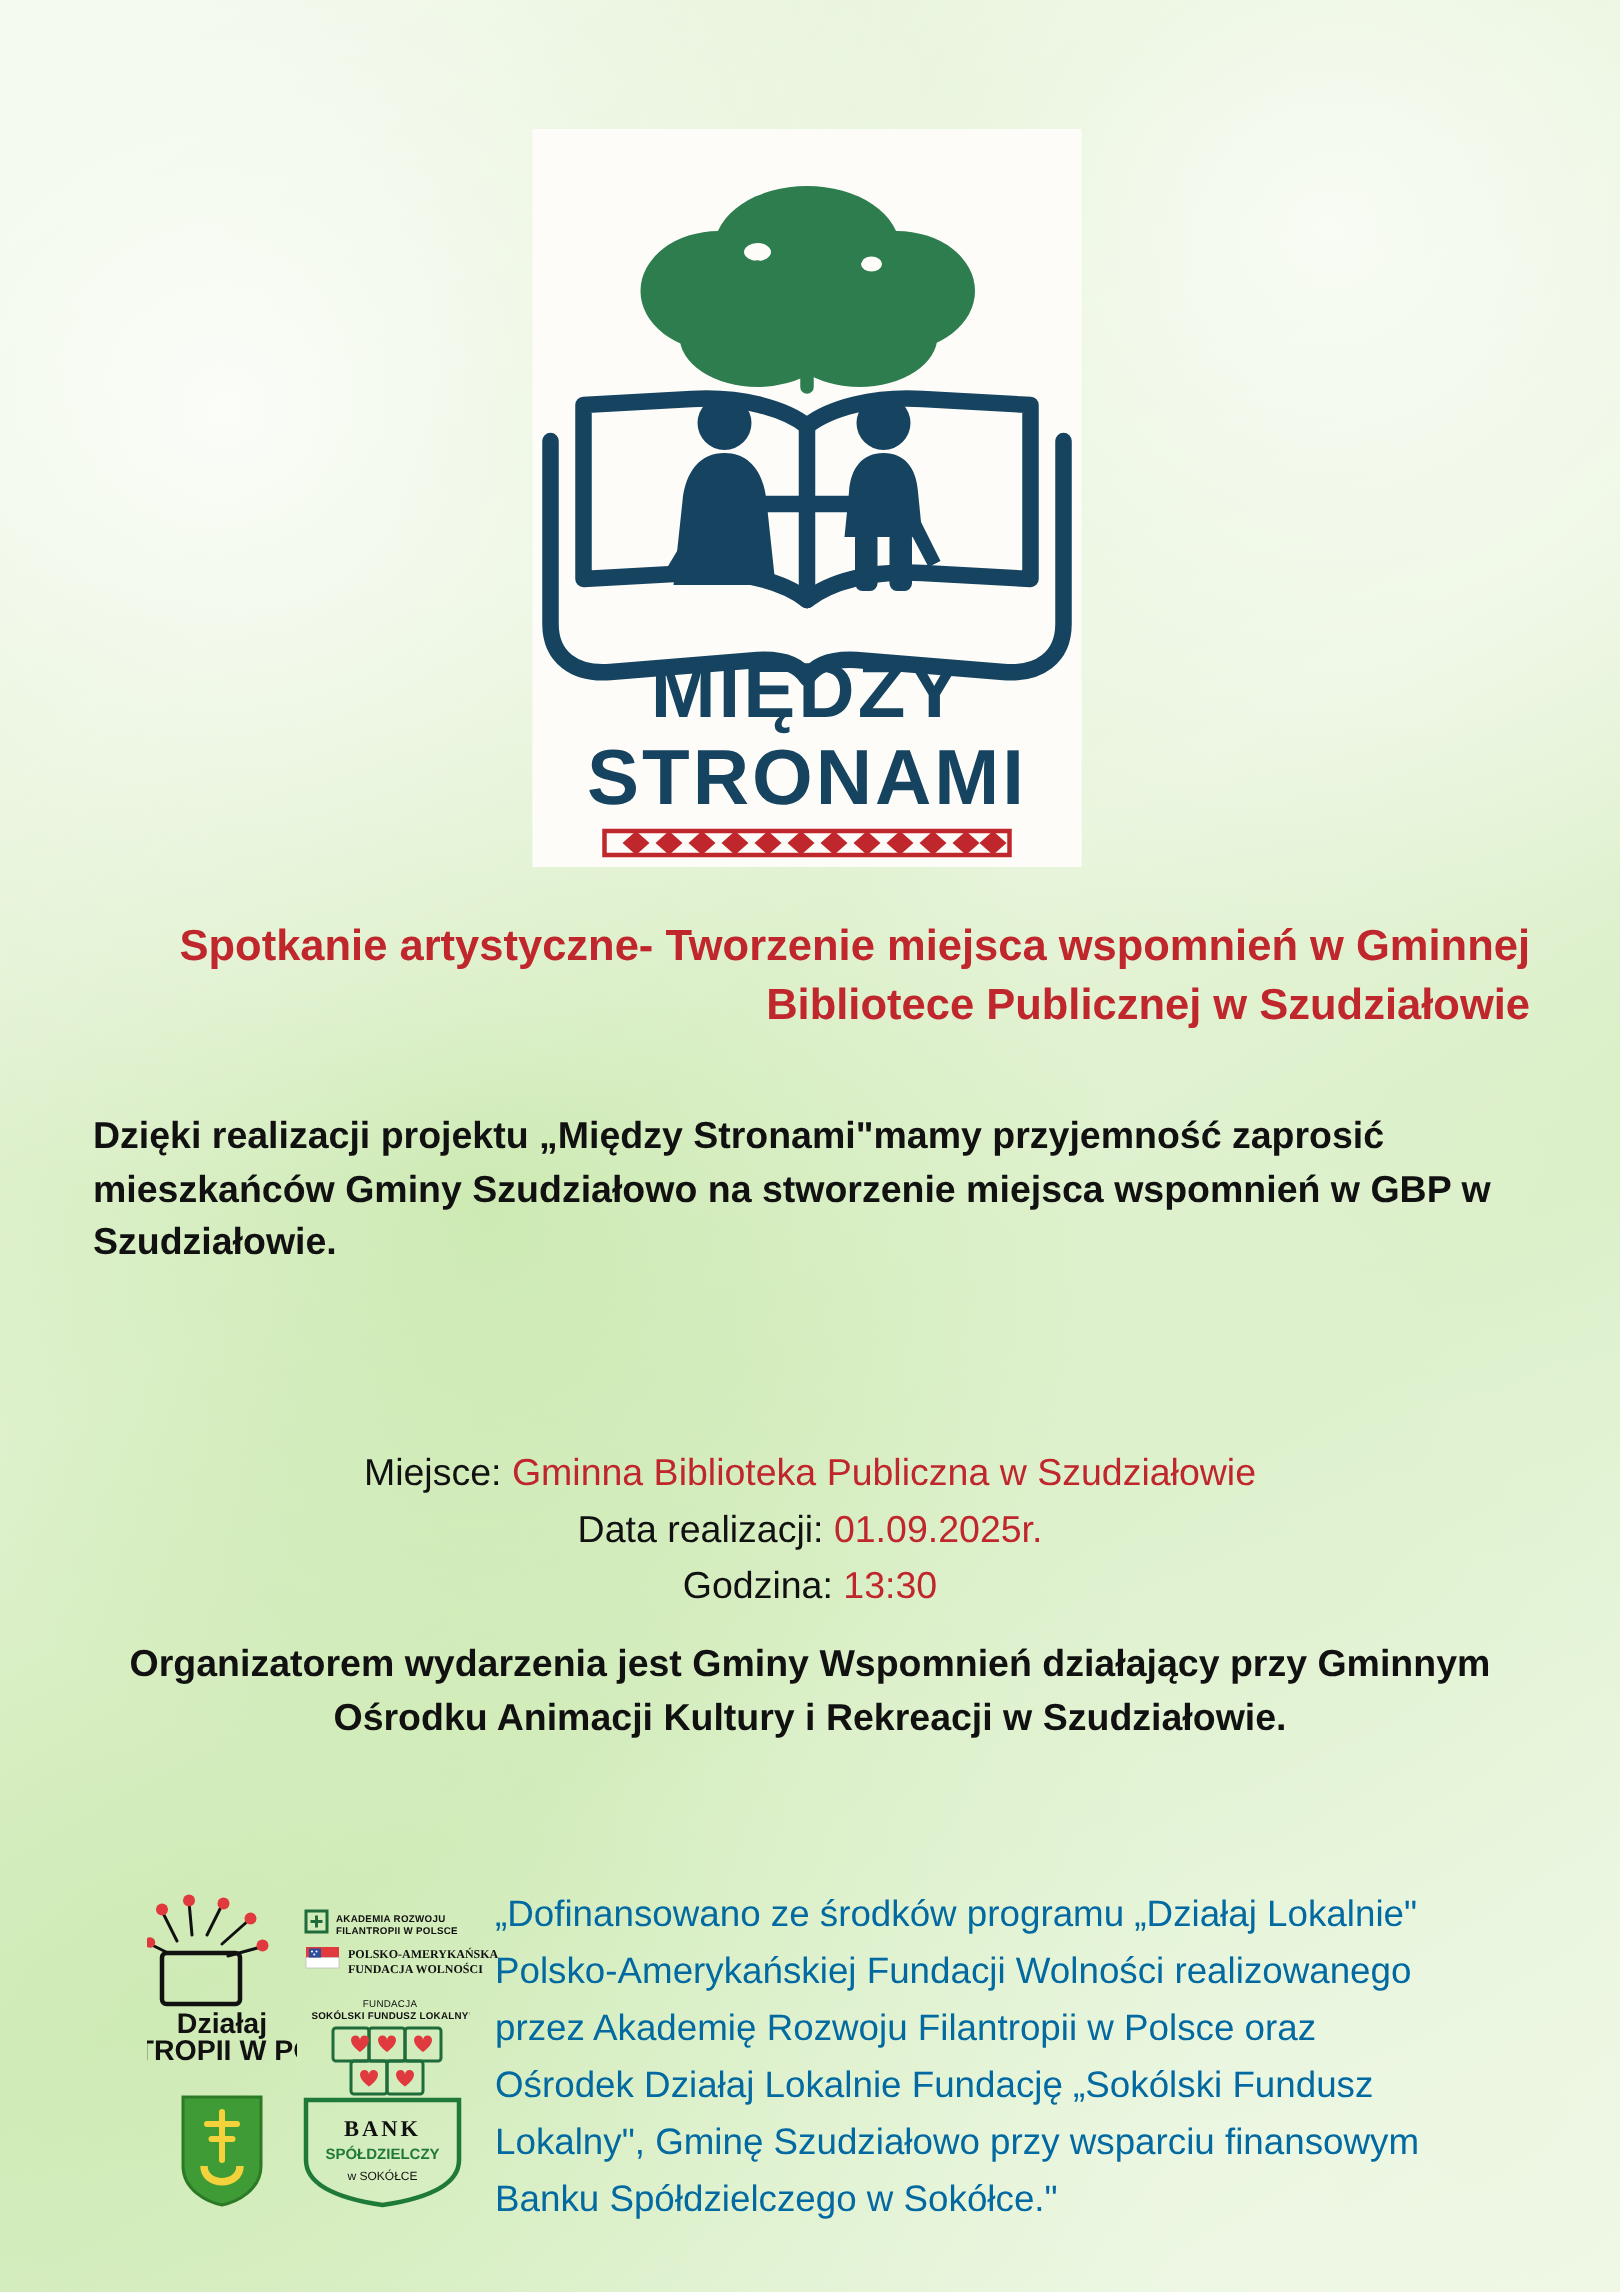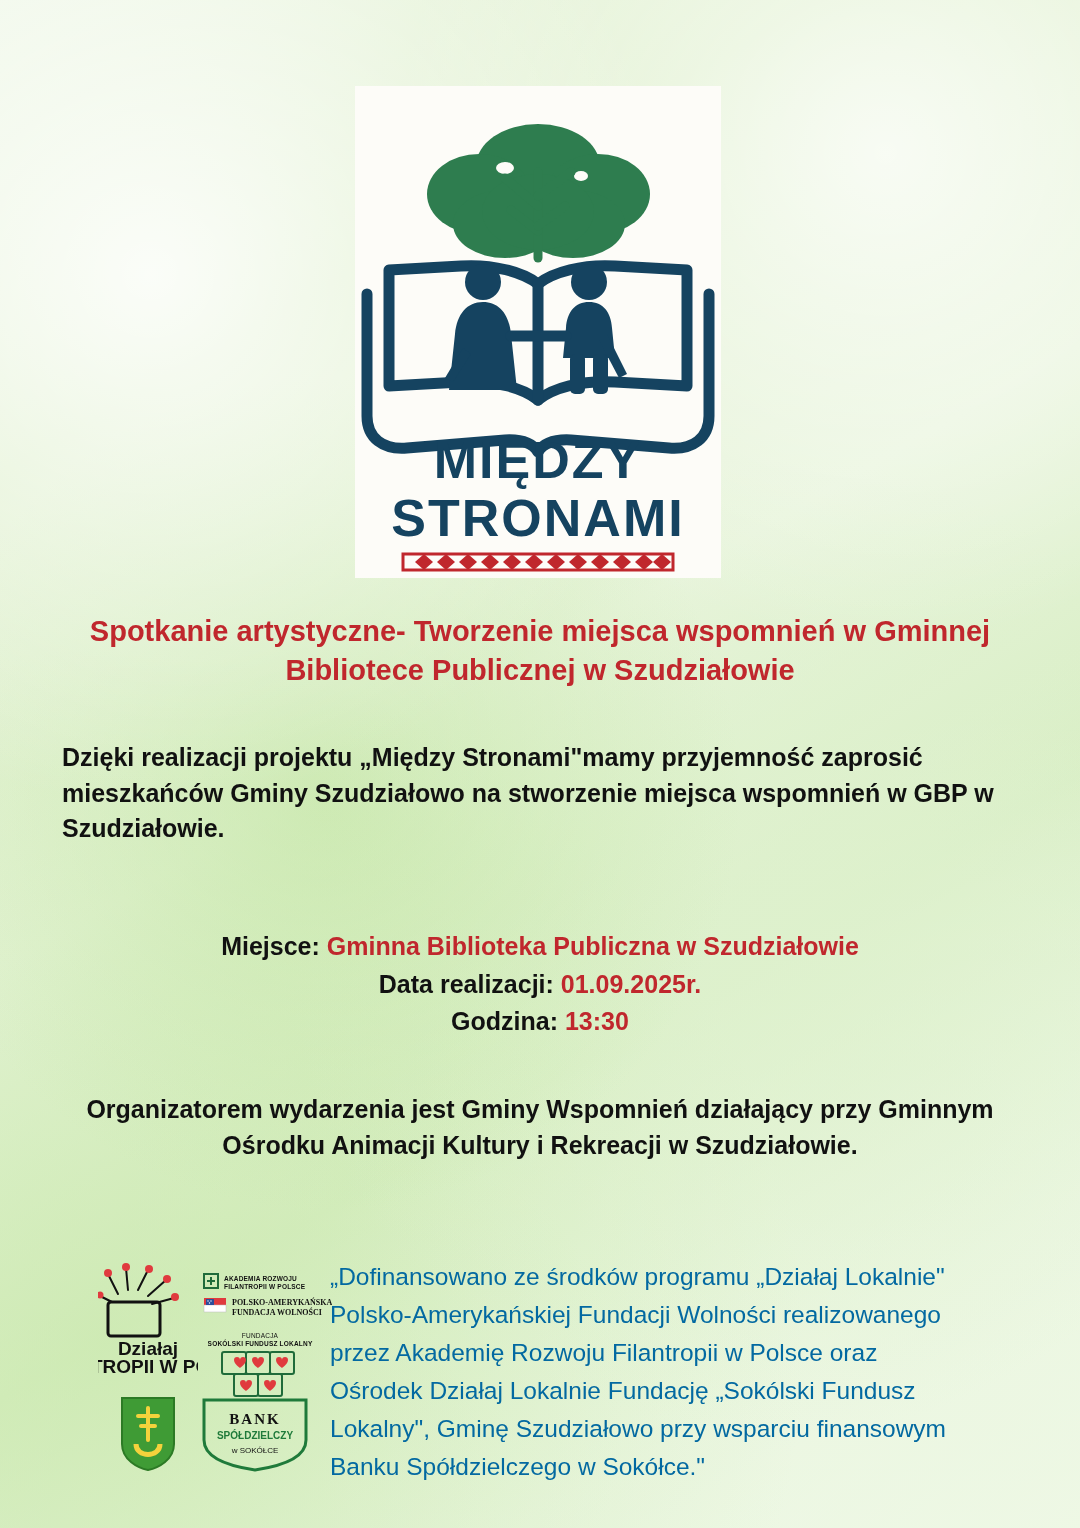--- a/index.html
+++ b/index.html
@@ -22,29 +22,29 @@
   
   .logo-card{
     position:absolute;left:355px;top:86px;width:366px;height:492px;
     background:#fdfcf8;
   }
   .logo-svg{display:block;width:366px;height:492px;}
 
   
   .title{
     position:absolute;left:60px;top:612px;width:960px;
-    text-align:center;color:#c0272d;font-weight:bold;font-size:29px;line-height:1.34;
+    text-align:right;color:#c0272d;font-weight:bold;font-size:29px;line-height:1.34;
   }
   .intro{
     position:absolute;left:62px;top:740px;width:956px;
     color:#111;font-weight:bold;font-size:25px;line-height:1.42;
   }
   .details{
-    position:absolute;left:62px;top:928px;width:956px;
-    text-align:center;color:#111;font-weight:bold;font-size:25px;line-height:1.5;
+    position:absolute;left:62px;top:964px;width:956px;
+    text-align:center;color:#111;font-weight:normal;font-size:25px;line-height:1.5;
   }
   .details .hl{color:#c0272d;}
   .organizer{
     position:absolute;left:62px;top:1092px;width:956px;
     text-align:center;color:#111;font-weight:bold;font-size:25px;line-height:1.42;
   }
 
   
   .funding-text{
     position:absolute;left:330px;top:1258px;width:640px;

